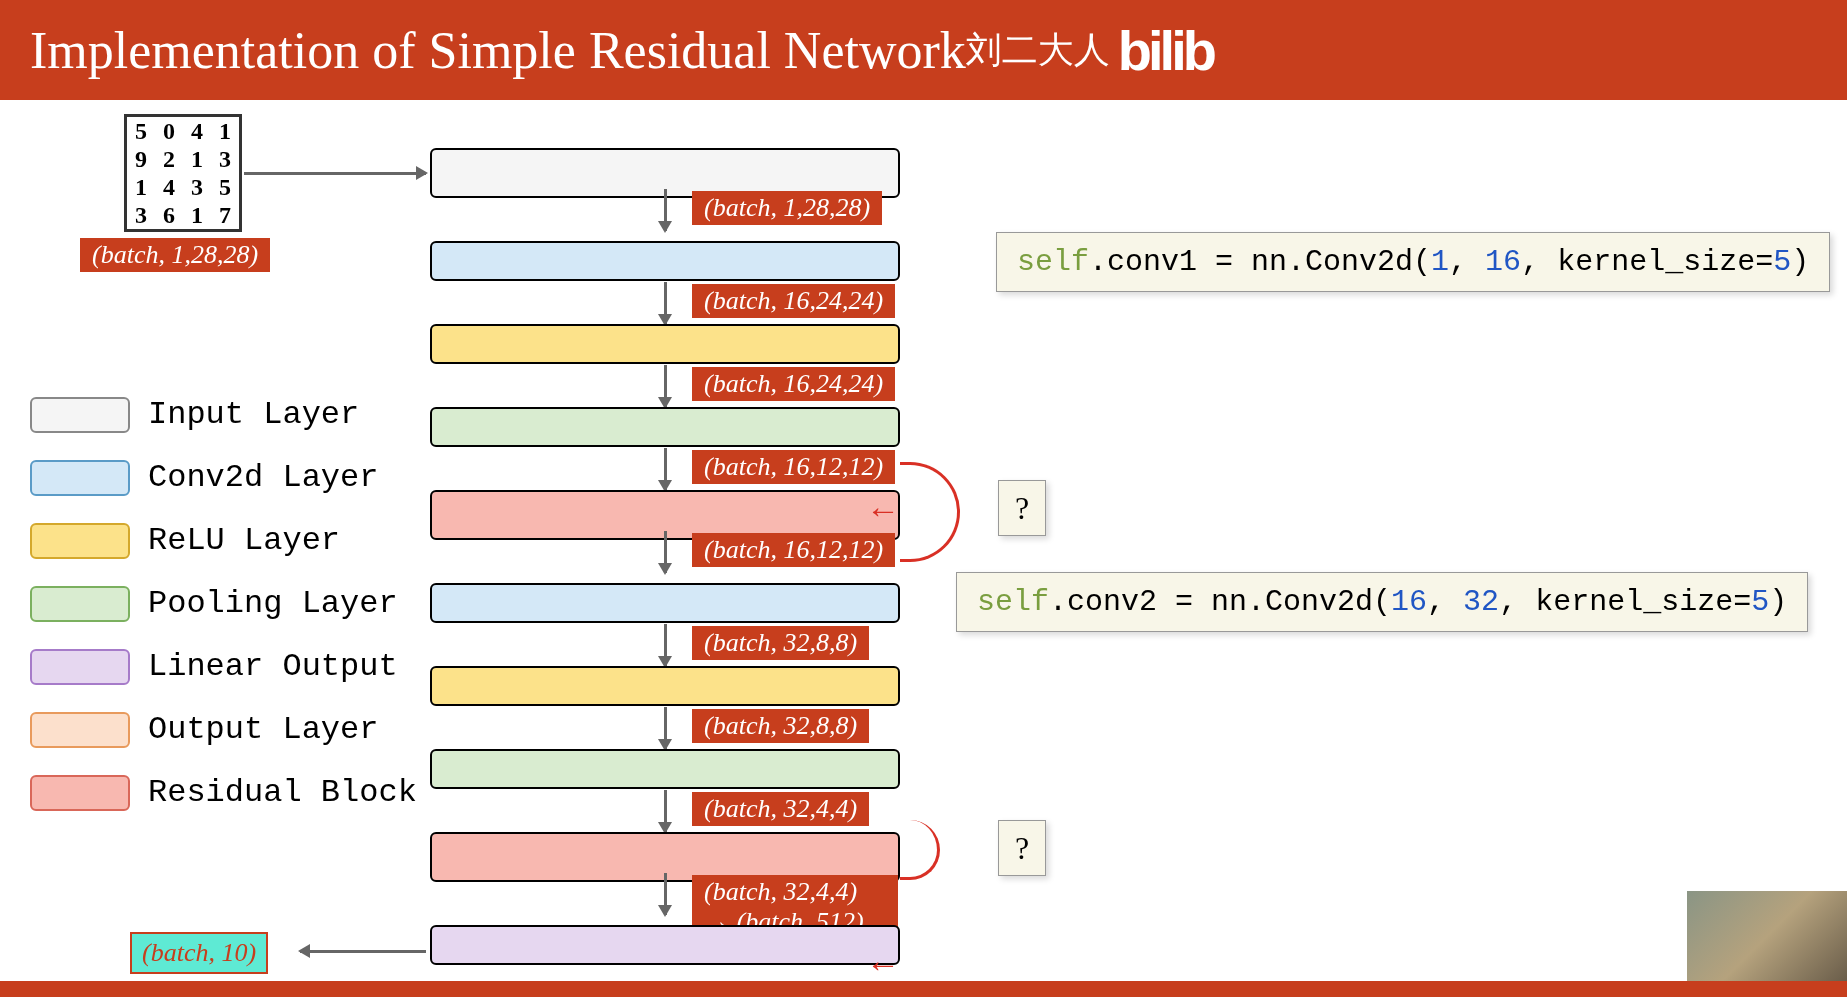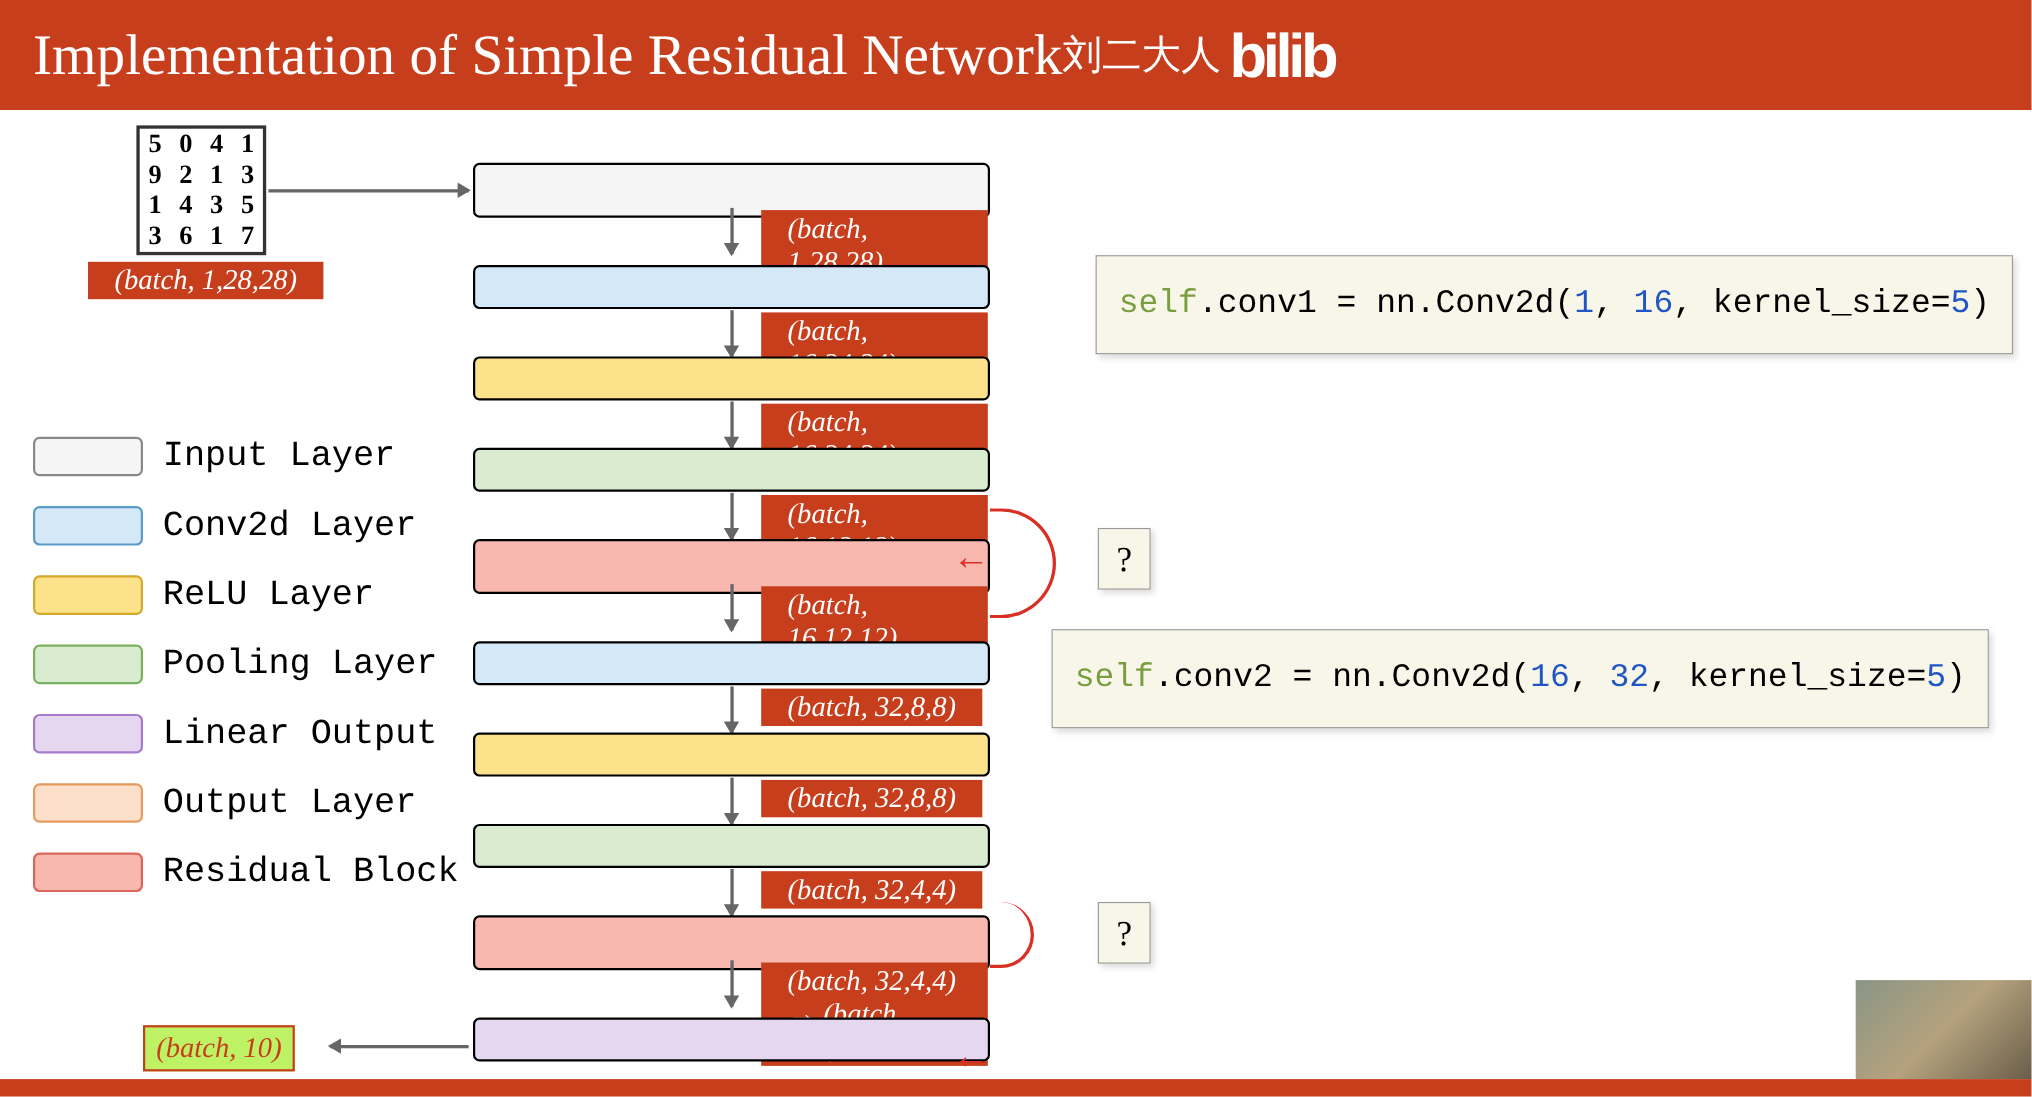--- a/index.html
+++ b/index.html
@@ -5,42 +5,42 @@
 *{box-sizing:border-box;margin:0;padding:0}
 body{font-family:Georgia,'Times New Roman',serif;background:#fff;width:1847px;height:997px;position:relative;overflow:hidden}
 .header{background:#c73e1d;height:100px;display:flex;align-items:center;padding:0 30px;justify-content:flex-start}
 .title{color:#fff;font-size:52px;font-weight:400;font-family:Georgia,serif}
 .header-right{display:flex;align-items:center;gap:8px}
 .cn-name{color:#fff;font-size:36px;font-family:'Microsoft YaHei',sans-serif}
 .bili-logo{color:#fff;font-size:56px;font-weight:bold;font-family:Arial,sans-serif;letter-spacing:-4px}
 .content{position:absolute;top:100px;left:0;right:0;bottom:0}
 .mnist-box{position:absolute;left:124px;top:14px;width:118px;height:118px;border:3px solid #333;background:#fff;display:grid;grid-template-columns:repeat(4,1fr);grid-template-rows:repeat(4,1fr);font-family:'Comic Sans MS',cursive;font-size:24px;font-weight:bold}
 .mnist-box span{display:flex;align-items:center;justify-content:center}
-.badge{background:#c73e1d;color:#fff;padding:2px 24px;font-size:26px;font-style:italic;display:inline-block}
-.badge-sm{border:2px solid #c73e1d;background:#bef264;color:#c73e1d;padding:4px 10px;font-size:26px;font-style:italic}
+.badge{background:#c73e1d;color:#fff;padding:2px 12px;font-size:26px;font-style:italic;display:inline-block}
+.badge-sm{border:2px solid #c73e1d;background:#5eead4;color:#c73e1d;padding:4px 10px;font-size:26px;font-style:italic}
 .input-badge{position:absolute;left:80px;top:138px}
 .output-badge{position:absolute;left:130px;top:832px}
 .legend{position:absolute;left:30px;top:296px}
 .legend-row{display:flex;align-items:center;margin-bottom:26px}
 .legend-box{width:100px;height:36px;border:2px solid;border-radius:6px;margin-right:18px}
 .legend-label{font-size:32px;font-family:Liberation Mono, monospace}
 .c-input{background:#f5f5f5;border-color:#888}
 .c-conv{background:#d4e8f7;border-color:#5a9bc7}
 .c-relu{background:#fce28a;border-color:#d4a82c}
 .c-pool{background:#d9ecd0;border-color:#7bb05f}
 .c-linear{background:#e6d7f0;border-color:#a67bc9}
 .c-resid{background:#f8b8b0;border-color:#d96759}
 .c-output{background:#fce0cc;border-color:#e89a5c}
 .stack{position:absolute;left:430px;top:48px}
 .layer{width:470px;height:40px;border:2px solid;border-radius:6px;position:relative;margin-bottom:43px}
 .layer.tall{height:50px}
 .dim-label{position:absolute;left:260px;top:41px}
 .arrow-v{position:absolute;left:232px;top:39px;width:3px;height:42px;background:#666}
 .arrow-v::after{content:'';position:absolute;bottom:-2px;left:-6px;border-left:7px solid transparent;border-right:7px solid transparent;border-top:12px solid #666}
-.code-box{position:absolute;background:#f8f6e8;border:1px solid #999;padding:27px 20px;font-family:'Courier New',monospace;font-size:30px;box-shadow:3px 3px 6px rgba(0,0,0,0.15)}
+.code-box{position:absolute;background:#f8f6e8;border:1px solid #999;padding:12px 20px;font-family:'Courier New',monospace;font-size:30px;box-shadow:3px 3px 6px rgba(0,0,0,0.15)}
 .kw-self{color:#7a9e3f}
 .kw-num{color:#2056c4}
 .q-box{position:absolute;width:48px;height:56px;background:#f8f6e8;border:1px solid #999;display:flex;align-items:center;justify-content:center;font-size:32px;font-family:serif;box-shadow:3px 3px 6px rgba(0,0,0,0.15)}
 .footer-bar{position:absolute;bottom:0;left:0;right:0;height:16px;background:#c73e1d}
 .h-arrow{position:absolute;background:#666;height:3px}
 .h-arrow::after{content:'';position:absolute;right:-2px;top:-6px;border-top:7px solid transparent;border-bottom:7px solid transparent;border-left:12px solid #666}
 .h-arrow.rev::after{right:auto;left:-2px;border-left:none;border-right:12px solid #666}
 .red-arrow{position:absolute;color:#d93025;font-size:34px;font-weight:bold}
 .red-curve{position:absolute;border:3px solid #d93025;border-left:none;border-radius:0 50px 50px 0}
 .thumb{position:absolute;right:0;bottom:16px;width:160px;height:90px;background:linear-gradient(135deg,#8a9585,#b5a27d,#6a5d4a)}

